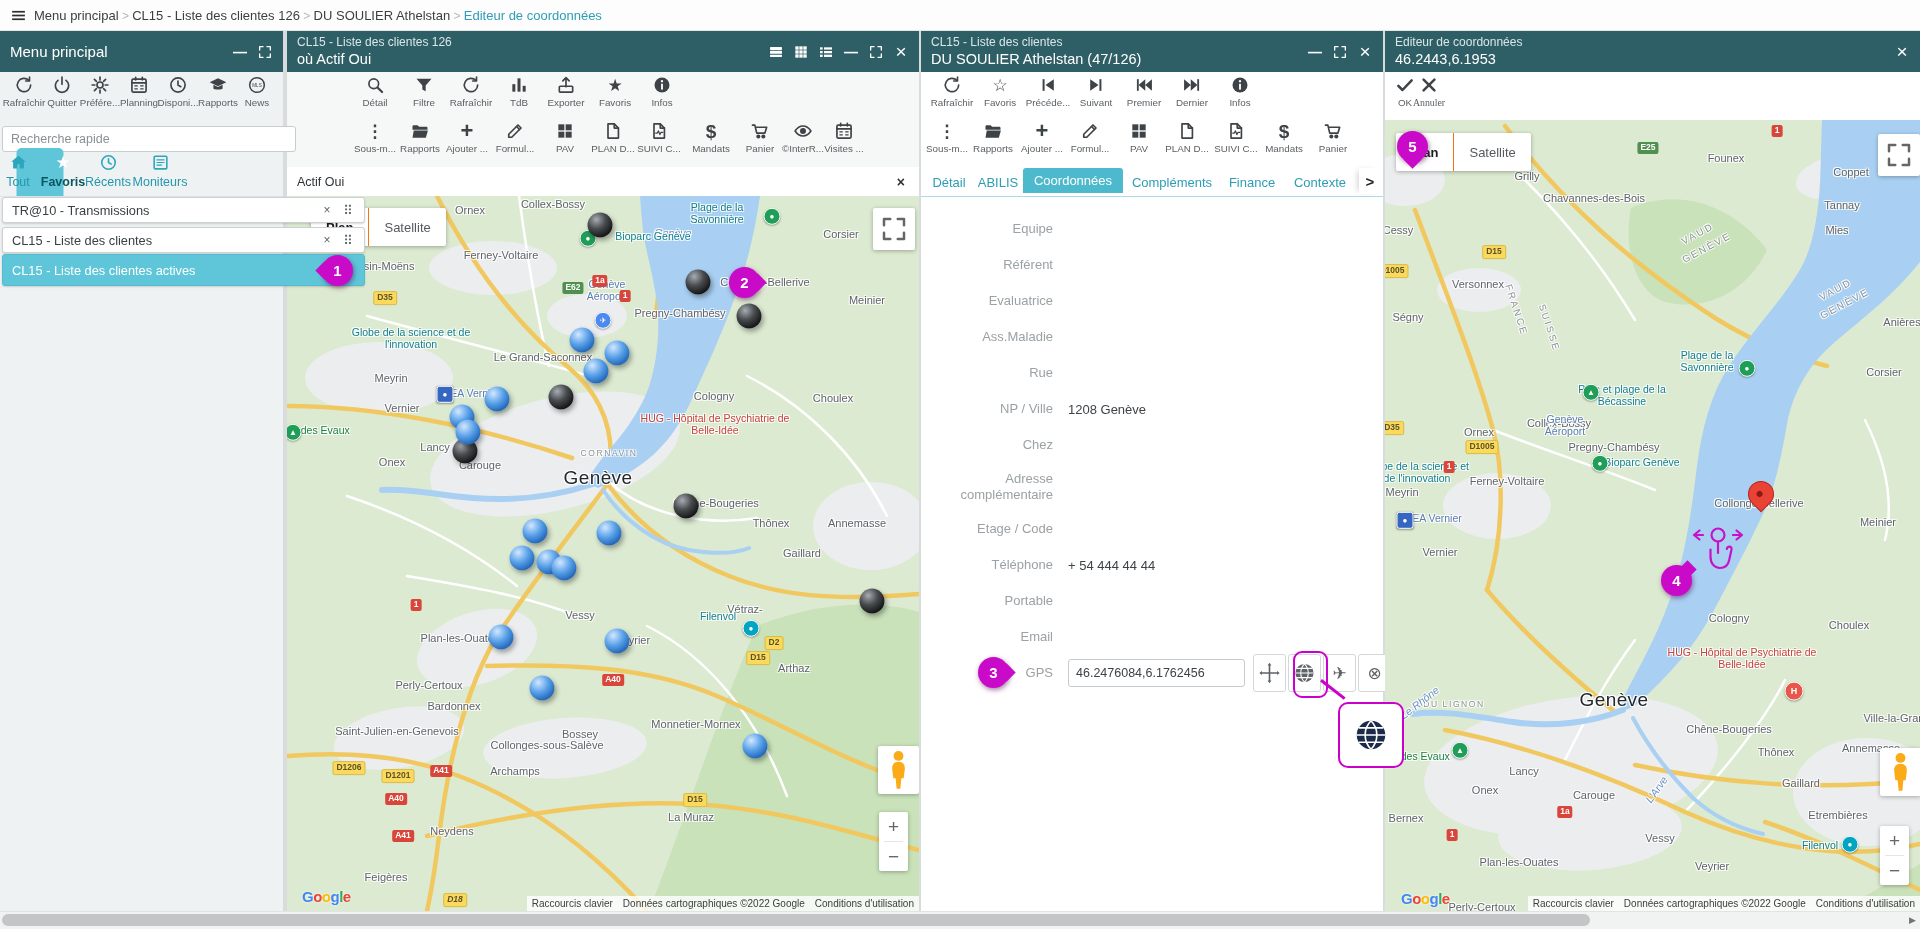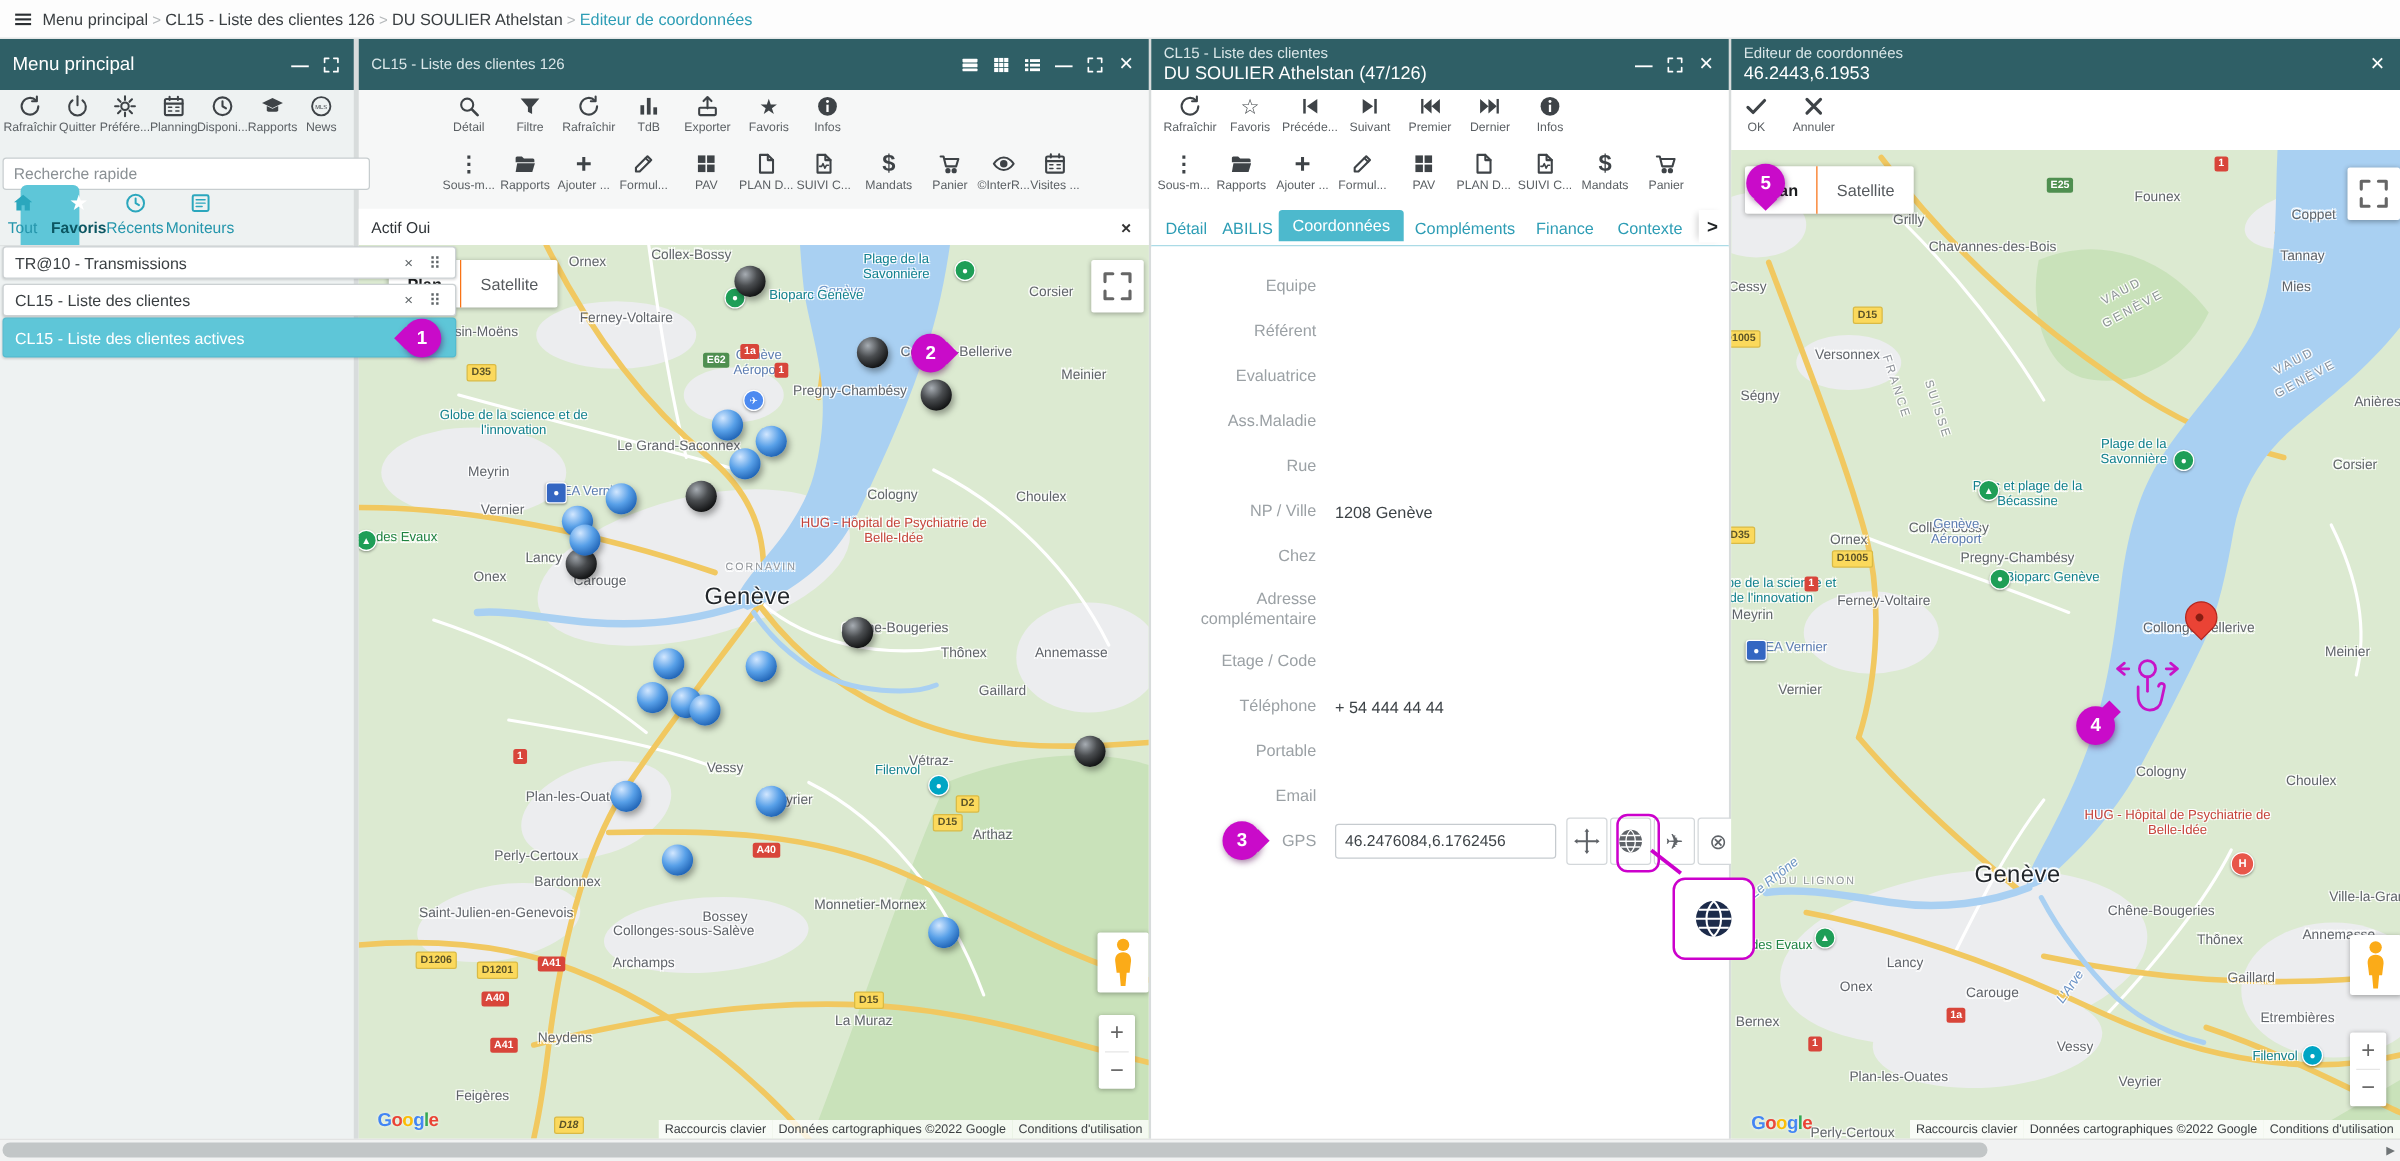--- a/index.html
+++ b/index.html
@@ -291,20 +291,21 @@
           <span class="lbl">CL15 - Liste des clientes actives</span>
           <span class="cic">×</span>
         </div>
       </div>
   </section>
 
   <section class="panel" id="p2">
     <div class="wtitle">
       <div class="twrap">
         <div class="tline1">CL15 - Liste des clientes 126</div>
+        <div class="tline2">où Actif Oui</div>
       </div>
       <div class="wbtns" id="p2-wbtns">
           <span class="wbtn">
             <svg viewBox="0 0 24 24" fill="currentColor">
               <rect x="3" y="4.5" width="18" height="4.4" rx="1"></rect>
               <rect x="3" y="10.3" width="18" height="4.4" rx="1"></rect>
               <rect x="3" y="16.1" width="18" height="3.4" rx="1"></rect>
             </svg>
           </span>
           <span class="wbtn">
@@ -916,21 +917,21 @@
     </div>
     <div class="tbrow" style="top:44px" id="p4-toolbar">
         <div class="tbtn" style="left: 20px; text-align: center;">
           <div class="tic">
             <svg viewBox="0 0 24 24" fill="none" stroke="currentColor" stroke-width="2" stroke-linecap="round" stroke-linejoin="round">
               <path d="M4 13l5 5L20 6.5" stroke-width="3"></path>
             </svg>
           </div>
           <div class="tlb">OK</div>
         </div>
-        <div class="tbtn" style="left: 66px;">
+        <div class="tbtn" style="left: 44px; font-family: Liberation Serif, serif;">
           <div class="tic">
             <svg viewBox="0 0 24 24" fill="none" stroke="currentColor" stroke-width="2" stroke-linecap="round" stroke-linejoin="round">
               <path d="M5.5 5.5l13 13M18.5 5.5l-13 13" stroke-width="3"></path>
             </svg>
           </div>
           <div class="tlb">Annuler</div>
         </div>
       </div>
     <div class="gmap" id="map-editor" style="left:0;top:89px;width:535px;height:791px">
         <svg viewBox="0 0 535 791" width="535" height="791">

